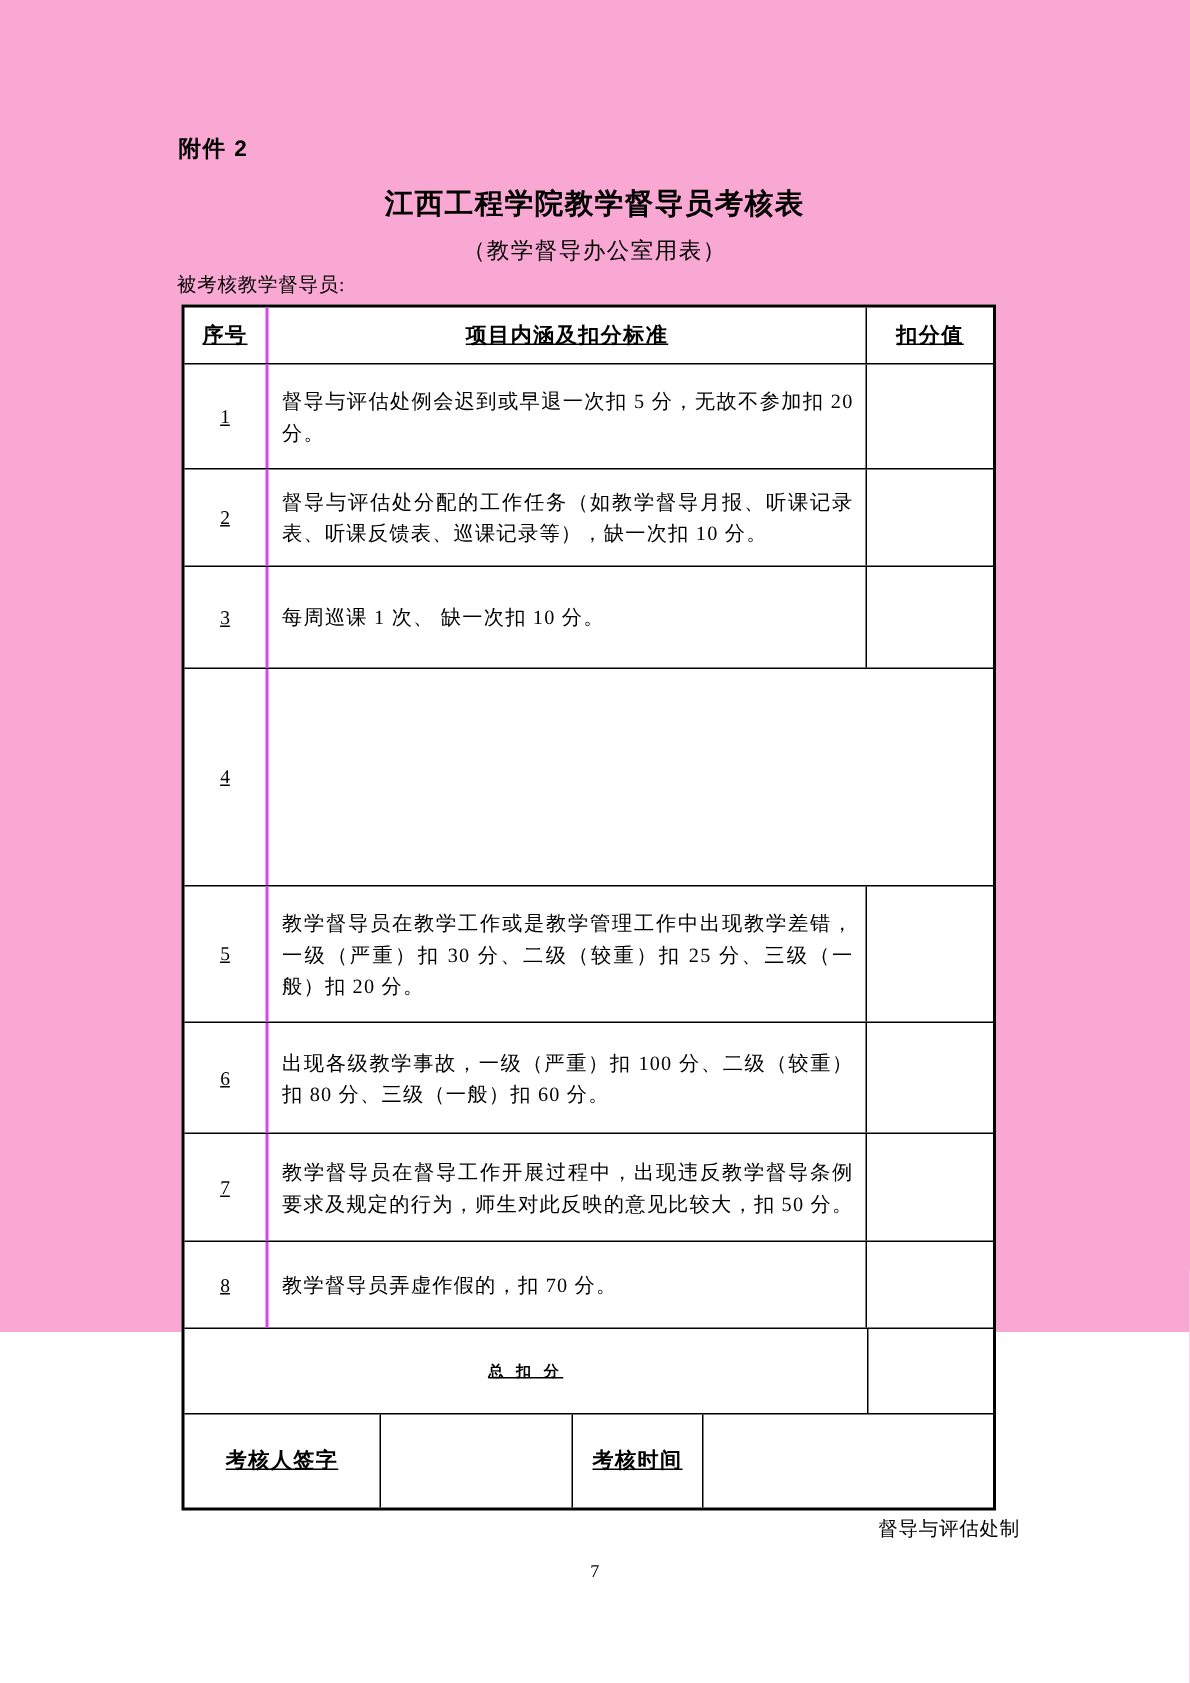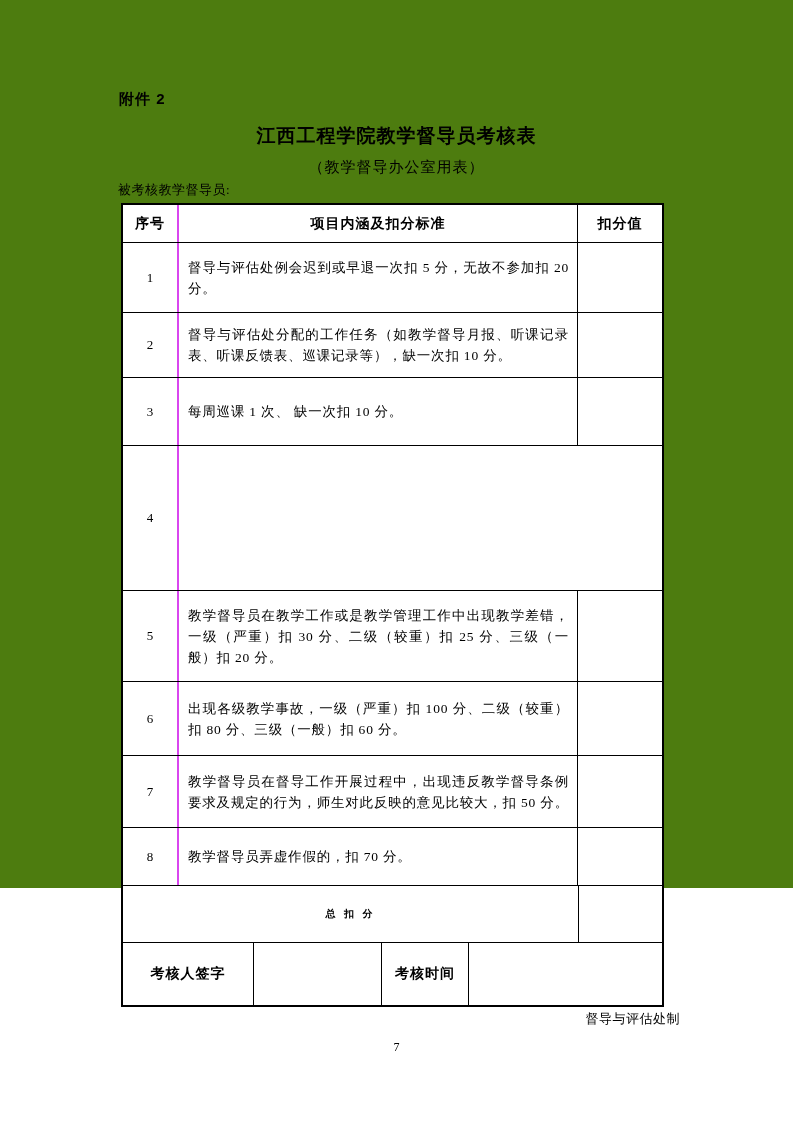--- a/index.html
+++ b/index.html
@@ -4,21 +4,21 @@
 <style>
   html, body { margin: 0; padding: 0; }
   body {
     width: 793px; height: 1122px;
     background: #ffffff;
     color: #000000;
     font-family: "Liberation Serif", "DejaVu Serif", serif;
     position: relative;
     overflow: hidden;
   }
-  .page { position: absolute; left: 0; top: 0; width: 793px; height: 888px; background: #4d7c0f; }
+  .page { position: absolute; left: 0; top: 0; width: 793px; height: 888px; background: #f9a8d4; }
 
   .attachment {
     position: absolute; left: 119px; top: 90px;
     font-family: "Liberation Sans", "DejaVu Sans", sans-serif;
     font-size: 15px; font-weight: 600; letter-spacing: 1px;
   }
   .doc-title {
     position: absolute; left: 0; top: 123px; width: 793px;
     text-align: center;
     font-family: "Liberation Sans", "DejaVu Sans", sans-serif;
@@ -62,21 +62,21 @@
   .row.cols2 .cell + .cell { border-left: 1px solid #000; }
   .row.cols4 .cell + .cell { border-left: 1px solid #000; }
 
   .h-row { height: 37px; }
   .r1 { height: 70px; } .r2 { height: 65px; } .r3 { height: 68px; }
   .r4 { height: 145px; } .r5 { height: 91px; } .r6 { height: 74px; }
   .r7 { height: 72px; } .r8 { height: 58px; }
   .total-row { height: 57px; }
   .sig-row { height: 63px; }
 
-  .cell.center { justify-content: center; text-align: center; }
+  .cell.center { justify-content: center; text-align: center; text-decoration: underline; }
   .head-cell { font-size: 14px; font-weight: 700; letter-spacing: 1px; }
   .num-cell { font-size: 13px; }
   .criteria-cell {
     padding: 4px 8px 4px 9px;
     font-size: 13.5px;
     letter-spacing: 0.8px;
     line-height: 21px;
   }
   .criteria-cell .txt { text-align: justify; text-align-last: left; width: 100%; }
   .total-label { font-size: 10px; font-weight: 700; letter-spacing: 3px; }

